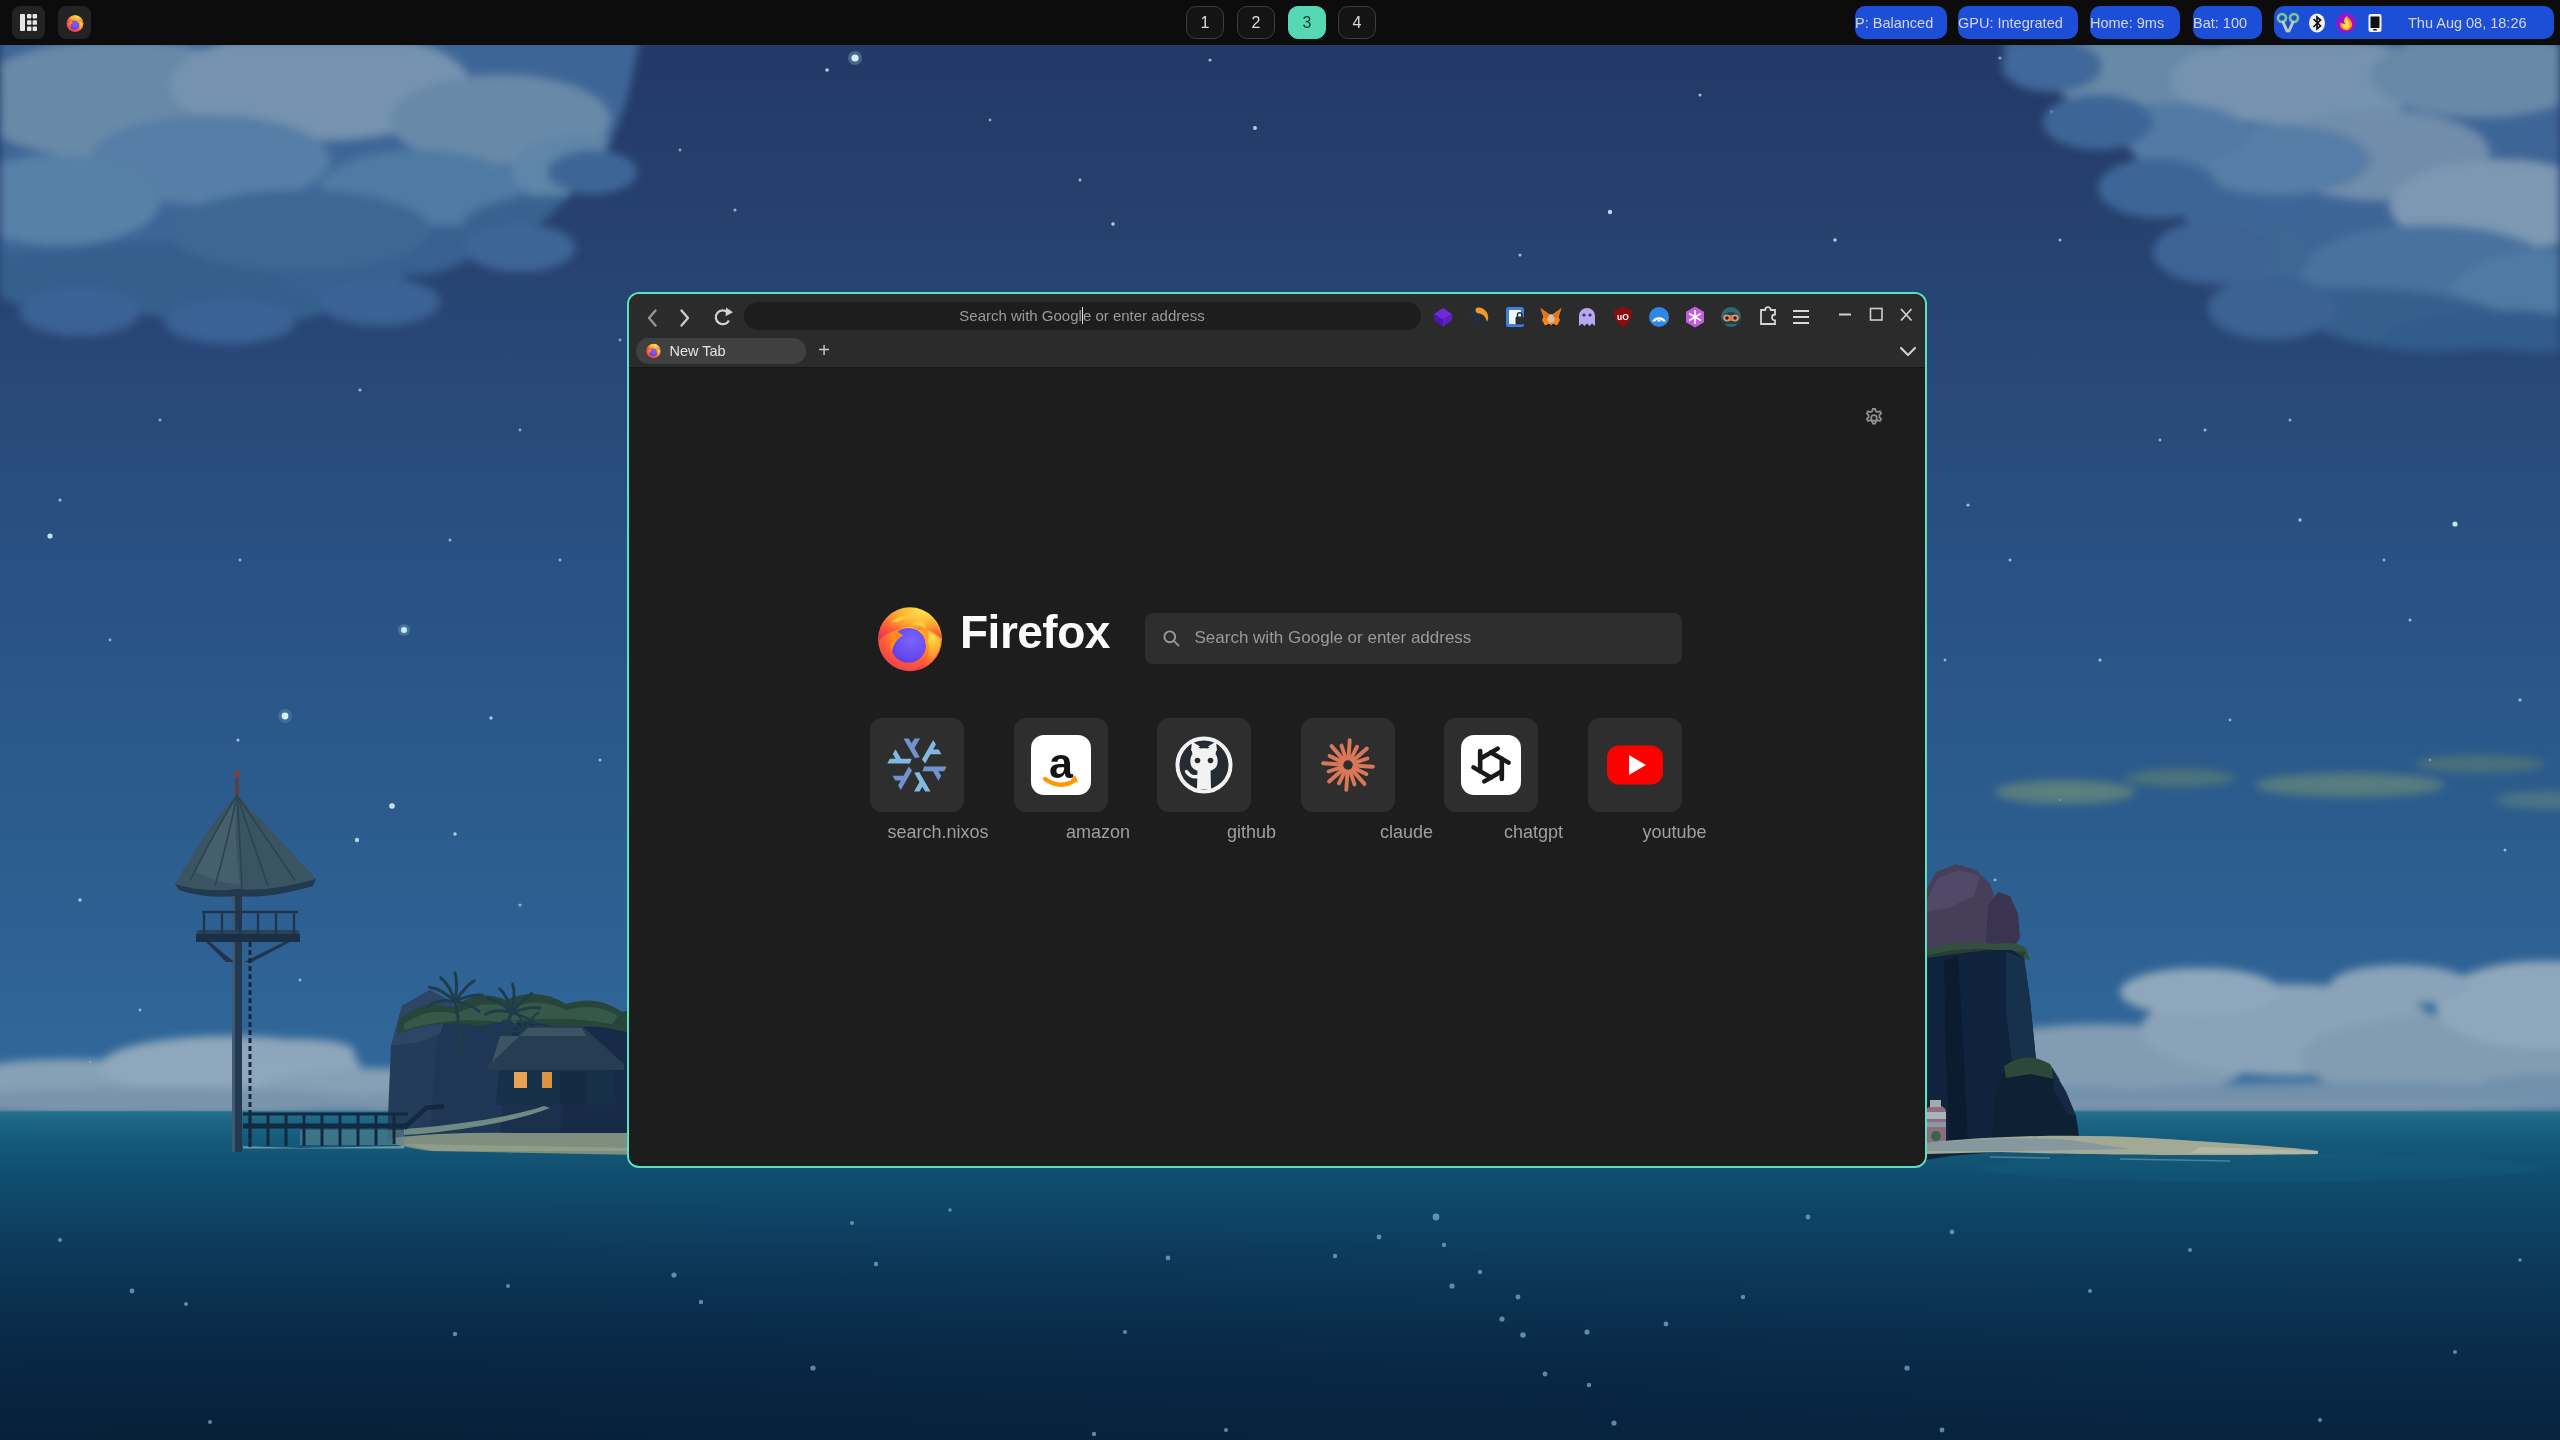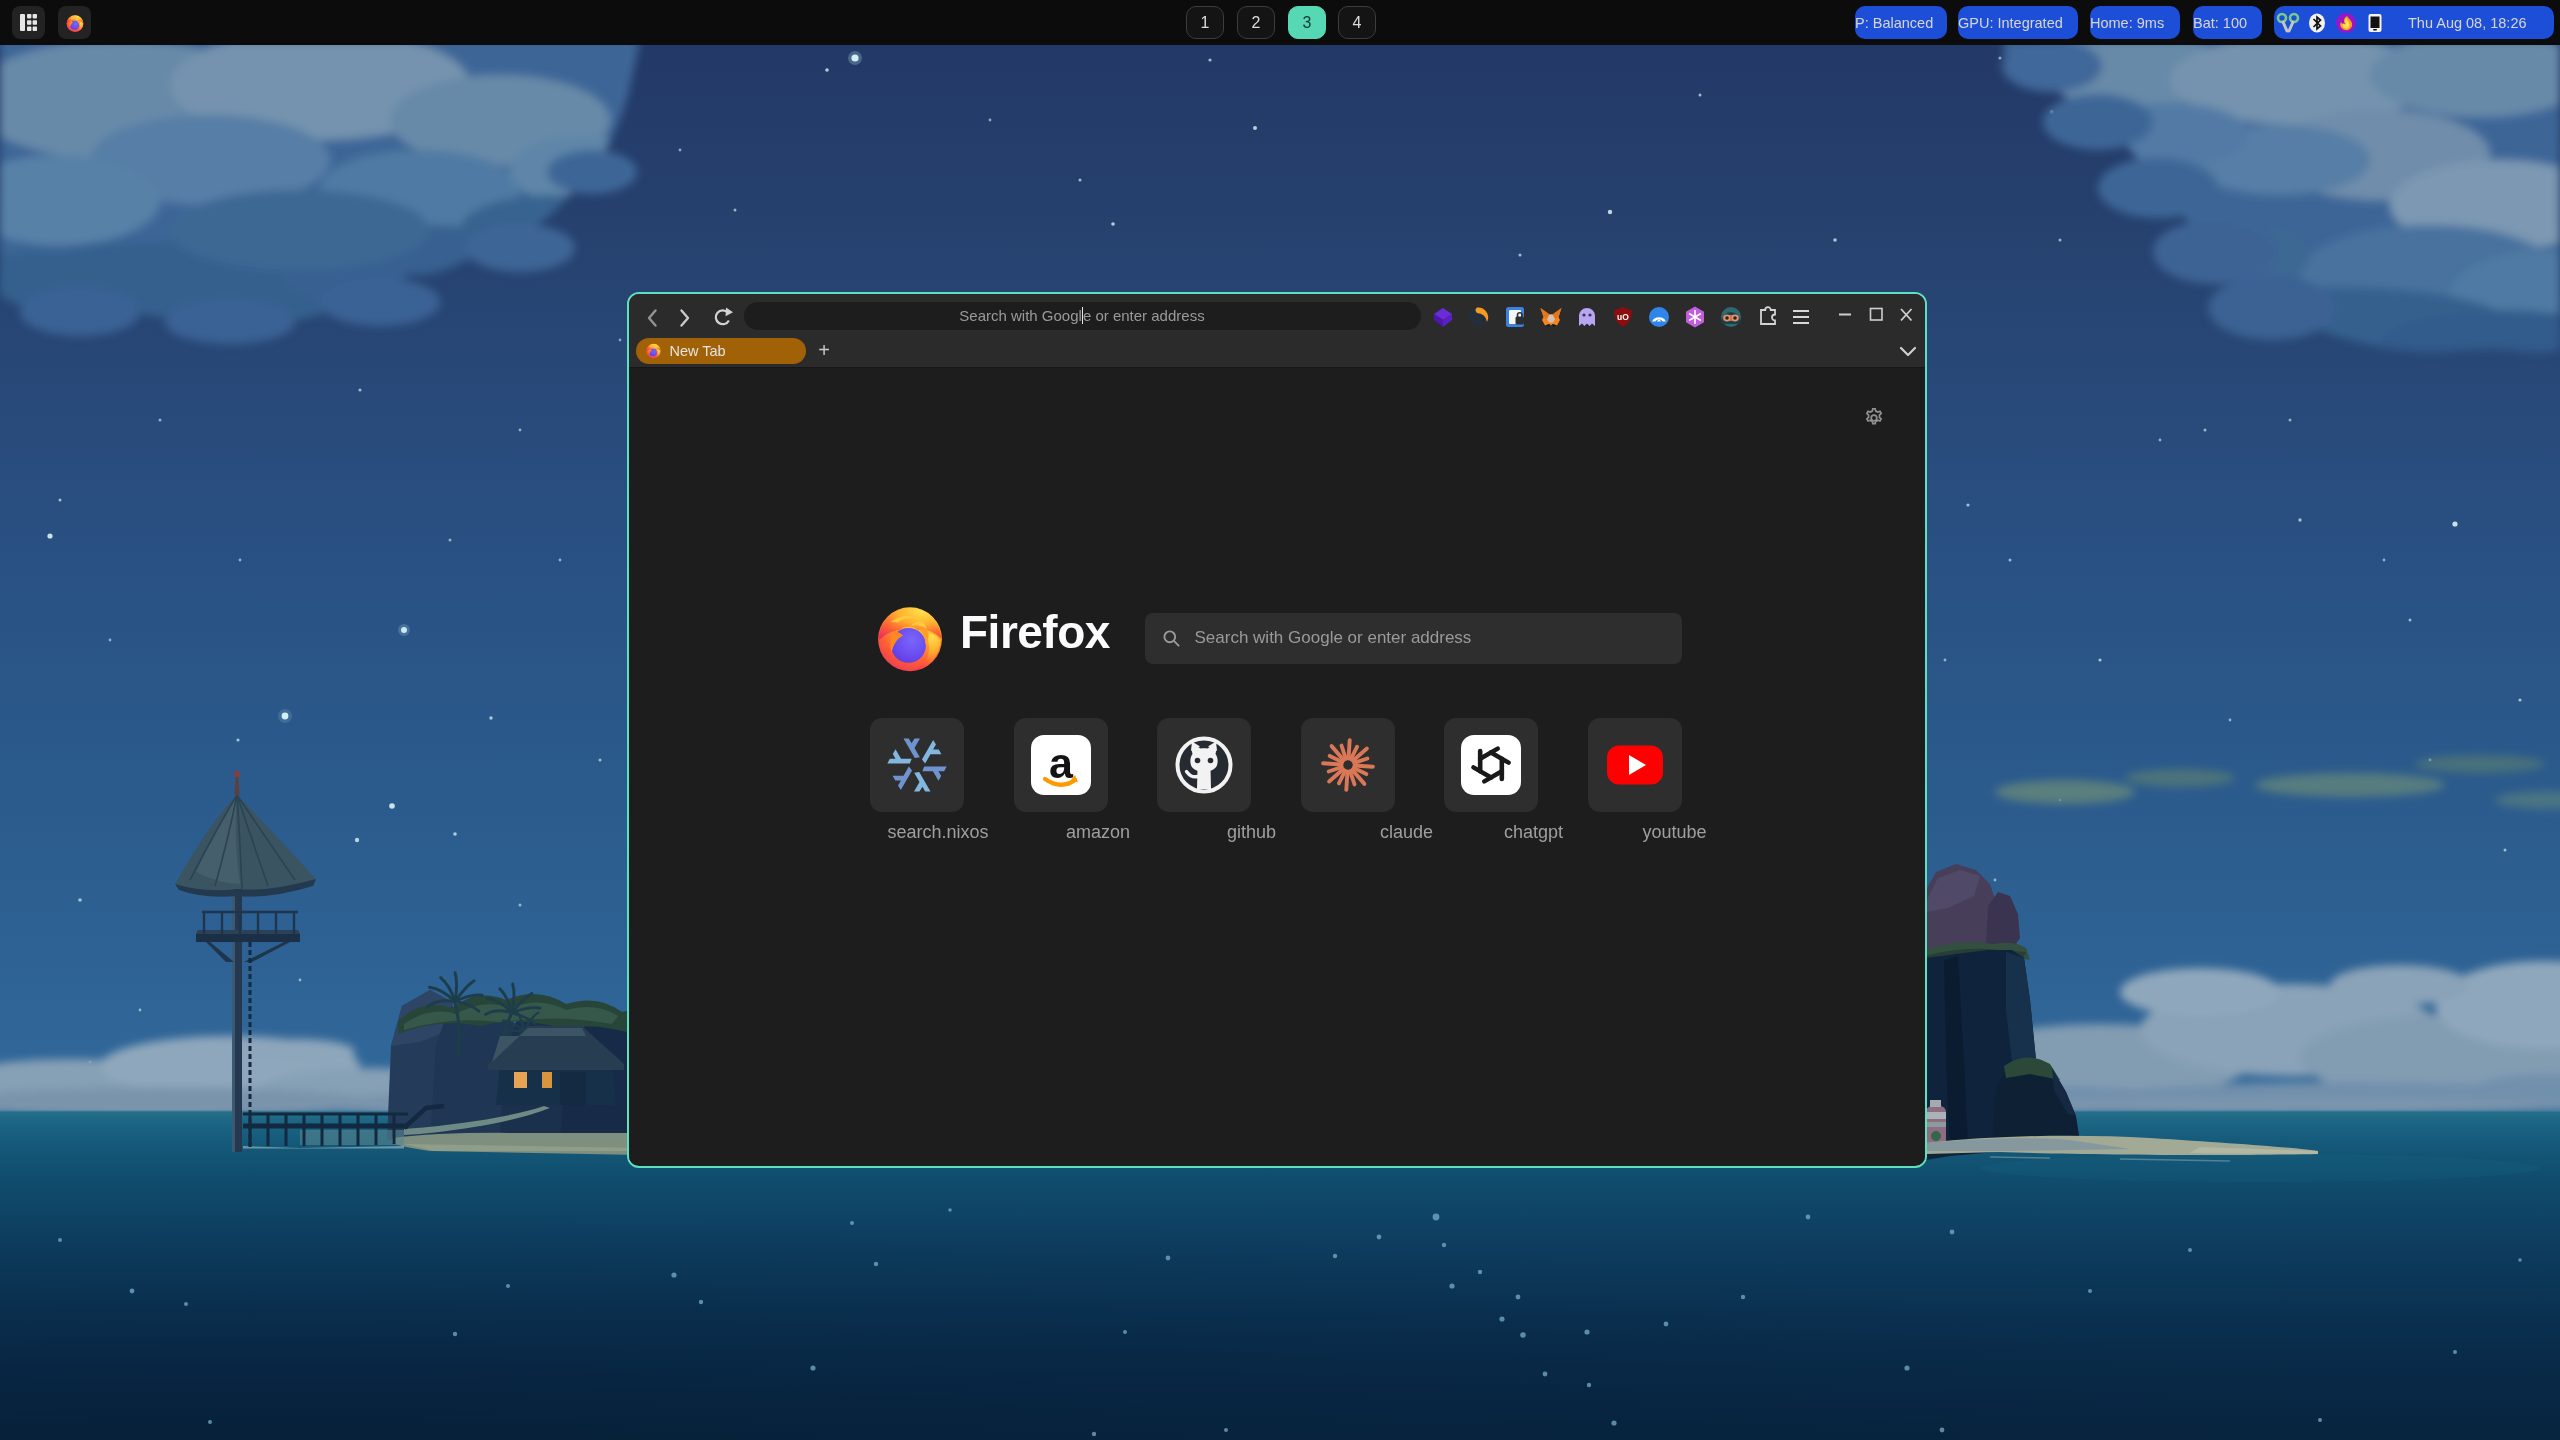--- a/index.html
+++ b/index.html
@@ -17,21 +17,21 @@
   border:2.5px solid #5ce0bf; border-radius:12px; background:#1d1d1d; overflow:hidden; }
 #navbar { position:absolute; left:0; top:0; width:100%; height:43px; background:#2b2b2b; }
 #tabbar { position:absolute; left:0; top:43px; width:100%; height:31px; background:#2b2b2b;
   border-bottom:1px solid #161616; }
 #content { position:absolute; left:0; top:75px; width:100%; height:796px; background:#1d1d1d; }
 #urlbar { position:absolute; left:114.5px; top:7.5px; width:677px; height:28px;
   background:#1d1d1d; border-radius:14px; display:flex; align-items:center;
   justify-content:center; color:#9a9a9a; font-size:15px; }
 #caret { display:inline-block; width:1px; height:17px; background:#e8e8e8;
   vertical-align:-3px; }
-#tab { position:absolute; left:6.5px; top:43.5px; width:170px; height:26px; background:#a16207;
+#tab { position:absolute; left:6.5px; top:43.5px; width:170px; height:26px; background:#404040;
   border-radius:13px; display:flex; align-items:center; padding-left:9px;
   color:#e3e3e3; font-size:14.5px; }
 #newtabplus { position:absolute; left:182px; top:43.5px; width:26px; height:26px;
   color:#c8c8c8; font-size:20px; display:flex; align-items:center; justify-content:center; }
 #wordmark { position:absolute; left:331px; top:307px; width:240px; height:62px;
   color:#fbfbfe; font-size:46px; font-weight:bold; letter-spacing:-0.5px; line-height:62px; }
 #ntsearch { position:absolute; left:515.5px; top:318.5px; width:537px; height:51px;
   background:#2e2e2e; border-radius:8px; display:flex; align-items:center;
   color:#9a9a9a; font-size:17px; }
 .tile { position:absolute; width:94px; height:94px; border-radius:12px; background:#2e2e2e; }

